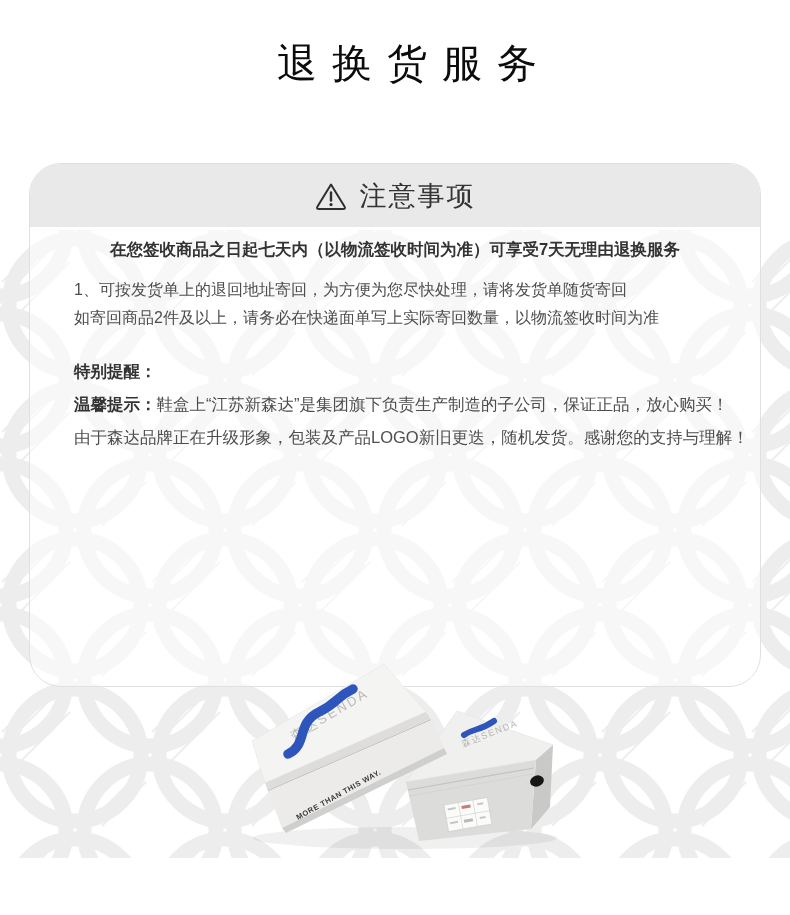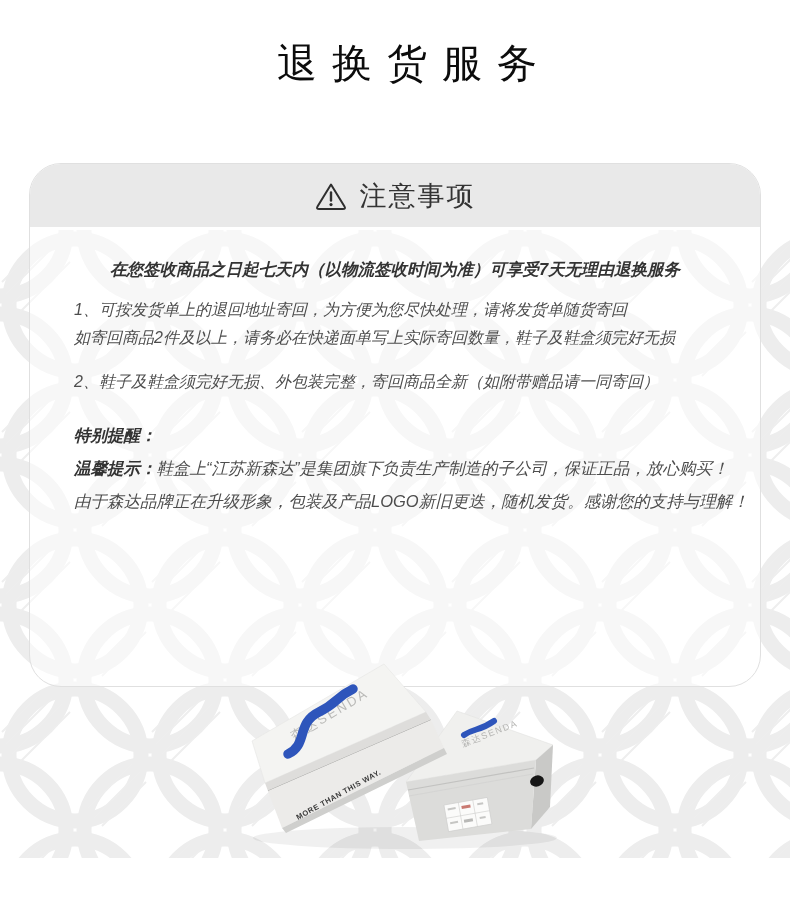--- a/index.html
+++ b/index.html
@@ -16,21 +16,21 @@
   .card{
     position:absolute;left:29px;top:163px;width:732px;height:524px;box-sizing:border-box;
     border:1px solid #e0e0e0;border-radius:32px;background:rgba(255,255,255,0.55);z-index:1;
   }
   .card-header{
     height:63px;background:#e9e9e9;border-radius:31px 31px 0 0;
     display:flex;align-items:center;justify-content:center;gap:13px;
     font-size:27px;color:#333;letter-spacing:2px;
   }
   .warn-icon{width:32px;height:32px;}
-  .card-body{padding:30px 44px 0;font-style:italic;}
+  .card-body{padding:10px 44px 0;}
   .intro{margin:0;text-align:center;font-size:16.5px;font-weight:700;color:#333;
     line-height:24px;white-space:nowrap;}
   .para{margin-top:15px;font-size:16px;color:#4d4d4d;line-height:28px;}
   .para + .para{margin-top:16px;}
   .para .line{white-space:nowrap;}
   .reminder-title{margin:27px 0 0;font-size:16.5px;font-weight:700;color:#333;line-height:24px;}
   .rline{margin:9px 0 0;font-size:16.5px;color:#4d4d4d;line-height:24px;white-space:nowrap;}
   .rline b{color:#333;}
   .boxes{position:absolute;left:220px;top:655px;width:360px;height:210px;z-index:2;}
 </style>
@@ -75,25 +75,24 @@
         <circle cx="16" cy="24.6" r="1.6" fill="#2f2f2f"></circle>
       </svg>
       <span>注意事项</span>
     </header>
 
     <div class="card-body">
       <p class="intro">在您签收商品之日起七天内（以物流签收时间为准）可享受7天无理由退换服务</p>
 
       <div class="para">
         <div class="line">1、可按发货单上的退回地址寄回，为方便为您尽快处理，请将发货单随货寄回</div>
-        <div class="line">如寄回商品2件及以上，请务必在快递面单写上实际寄回数量，鞋子及鞋盒须完好无损</div>
+        <div class="line">如寄回商品2件及以上，请务必在快递面单写上实际寄回数量，以物流签收时间为准</div>
       </div>
 
       <div class="para">
-        <div class="line">2、鞋子及鞋盒须完好无损、外包装完整，寄回商品全新（如附带赠品请一同寄回）</div>
       </div>
 
 
       <p class="reminder-title">特别提醒：</p>
       <p class="rline"><b>温馨提示：</b><span>鞋盒上“江苏新森达”是集团旗下负责生产制造的子公司，保证正品，放心购买！</span></p>
       <p class="rline">由于森达品牌正在升级形象，包装及产品LOGO新旧更迭，随机发货。感谢您的支持与理解！</p>
     </div>
   </section>
 
   <div class="boxes">

